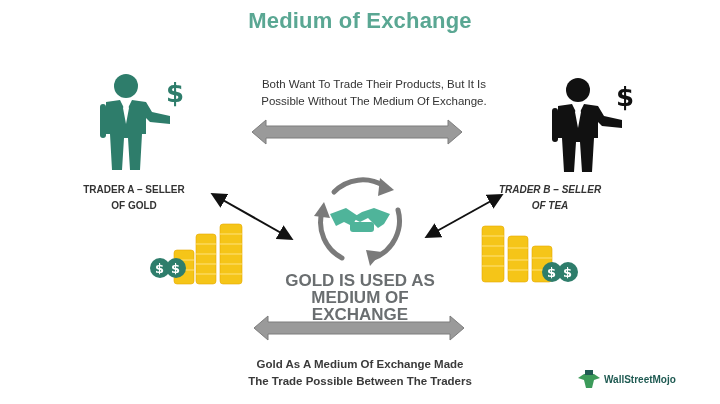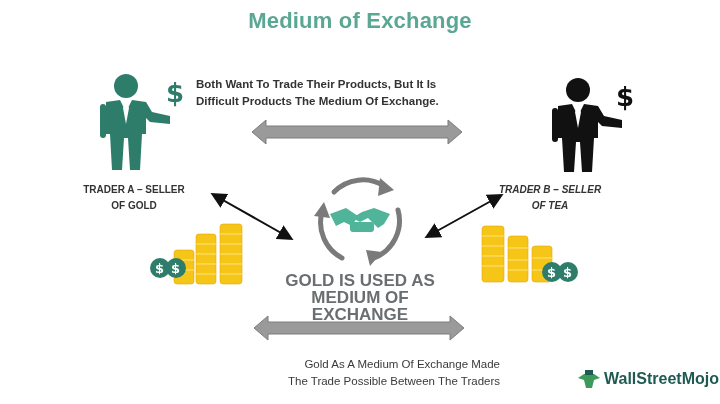--- a/index.html
+++ b/index.html
@@ -1,33 +1,33 @@
 <!DOCTYPE html>
 <html><head>
 <meta charset="utf-8">
 <style>
   html, body { margin:0; padding:0; background:#ffffff; }
   body { width:720px; height:404px; position:relative; overflow:hidden; font-family:"Liberation Sans", "DejaVu Sans", sans-serif; }
   .abs { position:absolute; }
   .title { left:0; width:720px; top:8px; text-align:center; font-size:22px; font-weight:bold; color:#5aa793; letter-spacing:0.2px; }
-  .top-text { left:196px; width:320px; top:76px; font-size:11.5px; font-weight:bold; color:#333333; line-height:17px; }
-  .bottom-text { left:220px; width:280px; top:356px; text-align:right; font-size:11.5px; font-weight:normal; color:#3a3a3a; line-height:17px; }
+  .top-text { left:214px; width:320px; top:76px; text-align:center; font-size:11.5px; font-weight:normal; color:#333333; line-height:17px; }
+  .bottom-text { left:220px; width:280px; top:356px; text-align:center; font-size:11.5px; font-weight:bold; color:#3a3a3a; line-height:17px; }
   .trader-label { font-size:10px; font-weight:bold; color:#333333; text-align:center; line-height:16px; }
   .center-label { left:270px; width:180px; top:272px; text-align:center; font-size:17px; font-weight:bold; color:#6a6e70; line-height:17px; }
   .logo { left:578px; top:368px; display:flex; align-items:center; gap:4px; }
-  .logo-text { font-size:16px; font-weight:bold; color:#1f5a52; }
+  .logo-text { font-size:10px; font-weight:bold; color:#1f5a52; }
 </style>
 </head>
 <body>
 
 <div class="abs title">Medium of Exchange</div>
 
 <div class="abs top-text">
   <div>Both Want To Trade Their Products, But It Is</div>
-  <div>Difficult Products The Medium Of Exchange.</div>
+  <div>Possible Without The Medium Of Exchange.</div>
 </div>
 
 <svg class="abs" style="left:250px;top:118px" width="214" height="28">
   <polygon points="2,14 16,2 16,8 198,8 198,2 212,14 198,26 198,20 16,20 16,26" fill="#9a9a9a" stroke="#7d7d7d" stroke-width="1"></polygon>
 </svg>
 
 <svg class="abs" style="left:96px;top:72px" width="100" height="100" viewBox="0 0 100 100">
   <g fill="#2e7d6b">
     <circle cx="30" cy="14" r="12"></circle>
     <path d="M10,30 L24,28 L30,40 L36,28 L50,30 L56,40 L74,44 L74,52 L54,50 L50,46 L50,62 L46,62 L44,98 L34,98 L32,66 L28,66 L26,98 L16,98 L14,62 L10,62 Z"></path>

